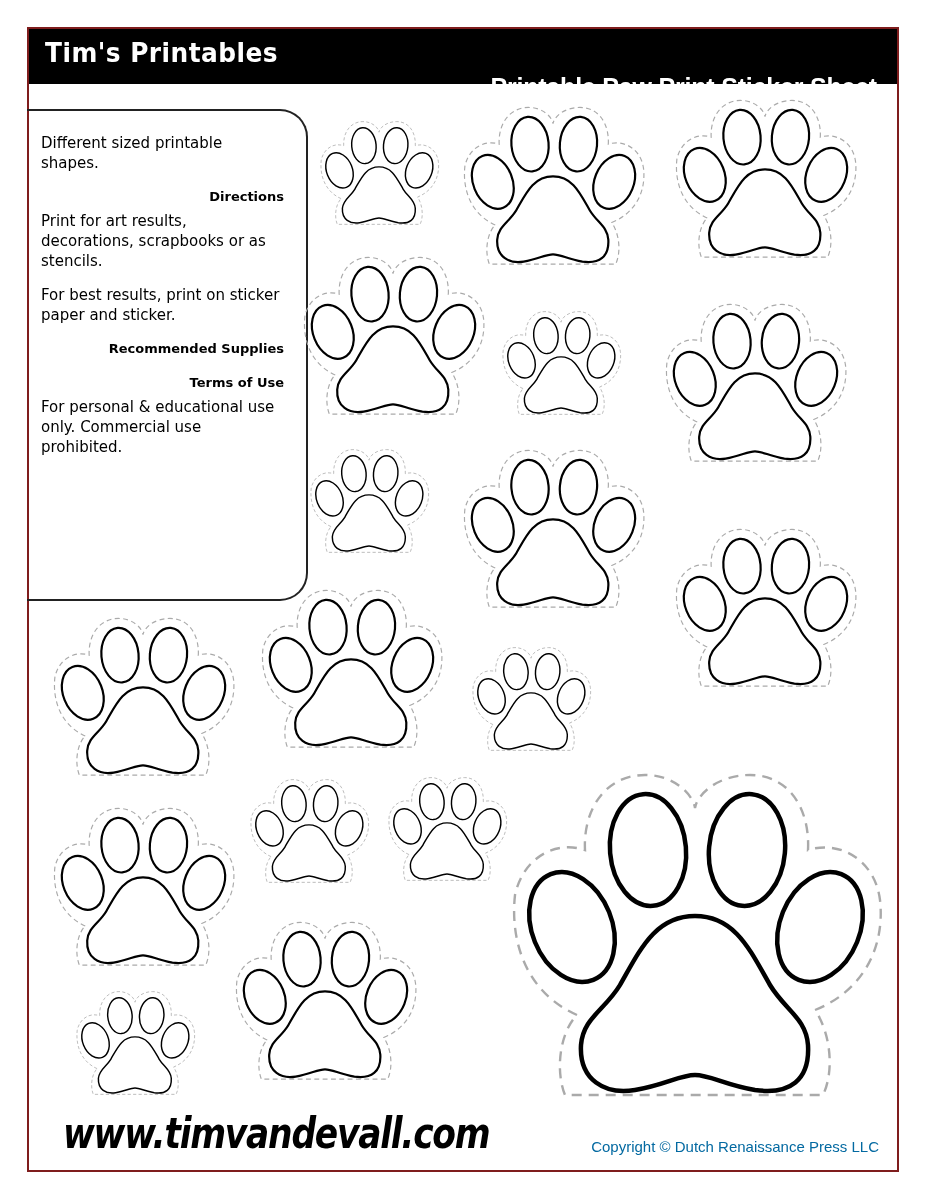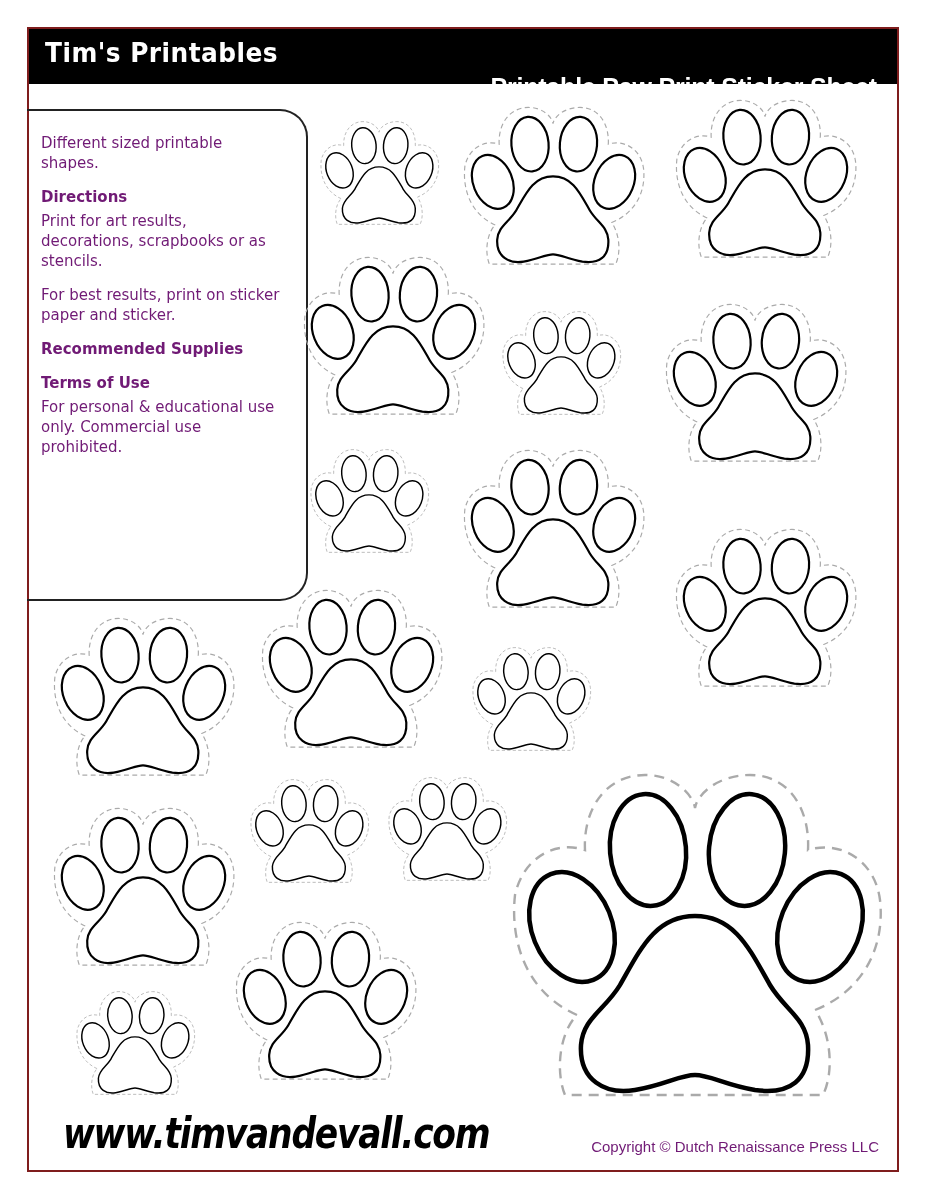--- a/index.html
+++ b/index.html
@@ -1,28 +1,28 @@
 <!DOCTYPE html>
 <html><head>
 <meta charset="utf-8">
 <style>
   html, body { margin: 0; padding: 0; background: #ffffff; }
   body { width: 927px; height: 1200px; position: relative; overflow: hidden; font-family: "DejaVu Sans", sans-serif; }
   .sheet { position: absolute; left: 27px; top: 27px; width: 872px; height: 1145px; border: 2px solid #7f1d1d; box-sizing: border-box; background: #fff; }
   .header { position: absolute; left: 0; top: 0; width: 100%; height: 55px; background: #000; color: #fff; }
   .brand { position: absolute; left: 16px; top: 8px; font-family: "DejaVu Sans", sans-serif; font-size: 27px; font-weight: bold; letter-spacing: 0.5px; transform: scaleX(0.92); transform-origin: left; }
   .title { position: absolute; right: 20px; top: 12px; font-family: "Liberation Sans", sans-serif; font-size: 25px; font-weight: bold; letter-spacing: -0.2px; margin-top: 32px; }
-  .info-box { position: absolute; left: -2px; top: 80px; width: 281px; height: 492px; border: 2px solid #222; border-left: none; border-radius: 0 28px 28px 0; box-sizing: border-box; padding: 22px 22px 0 14px; font-family: "DejaVu Sans", sans-serif; color: #701a75; }
+  .info-box { position: absolute; left: -2px; top: 80px; width: 281px; height: 492px; border: 2px solid #222; border-left: none; border-radius: 0 28px 28px 0; box-sizing: border-box; padding: 22px 22px 0 14px; font-family: "DejaVu Sans", sans-serif; color: #000000; }
   .info-box p { margin: 0; font-size: 15px; line-height: 20px; }
-  .info-box h3 { margin: 14px 0 4px 0; font-size: 15px; line-height: 20px; font-weight: bold; }
+  .info-box h3 { margin: 14px 0 4px 0; font-size: 13px; line-height: 20px; font-weight: bold; text-align: right; }
   .info-box .gap { height: 14px; }
   .supplies { position: relative; height: 80px; margin-top: 4px; }
   .paw { position: absolute; }
   .footer-url { position: absolute; left: 34px; bottom: 12px; font-family: "DejaVu Sans", sans-serif; font-size: 42px; font-weight: bold; font-style: italic; letter-spacing: -1.5px; color: #000; transform: scaleX(0.82); transform-origin: left; }
-  .copyright { position: absolute; right: 18px; bottom: 15px; font-family: "Liberation Sans", sans-serif; font-size: 15px; color: #701a75; }
+  .copyright { position: absolute; right: 18px; bottom: 15px; font-family: "Liberation Sans", sans-serif; font-size: 15px; color: #0369a1; }
 </style>
 </head>
 <body>
 
 <svg width="0" height="0" style="position:absolute">
   <defs>
     <symbol id="paw-shape" viewBox="0 0 380 330">
 
       <path d="M72,245 C20,222 5,170 10,125 C18,88 50,70 80,80 C78,40 100,5 140,5 C170,5 188,25 190,38 C192,25 212,5 245,5 C285,5 305,40 303,80 C335,70 370,90 375,130 C380,175 360,220 310,240 C325,262 330,300 318,325 L60,325 C50,300 55,262 72,245 Z" fill="none" stroke="#aaaaaa" stroke-width="2.4" stroke-dasharray="10 7"></path>
 

